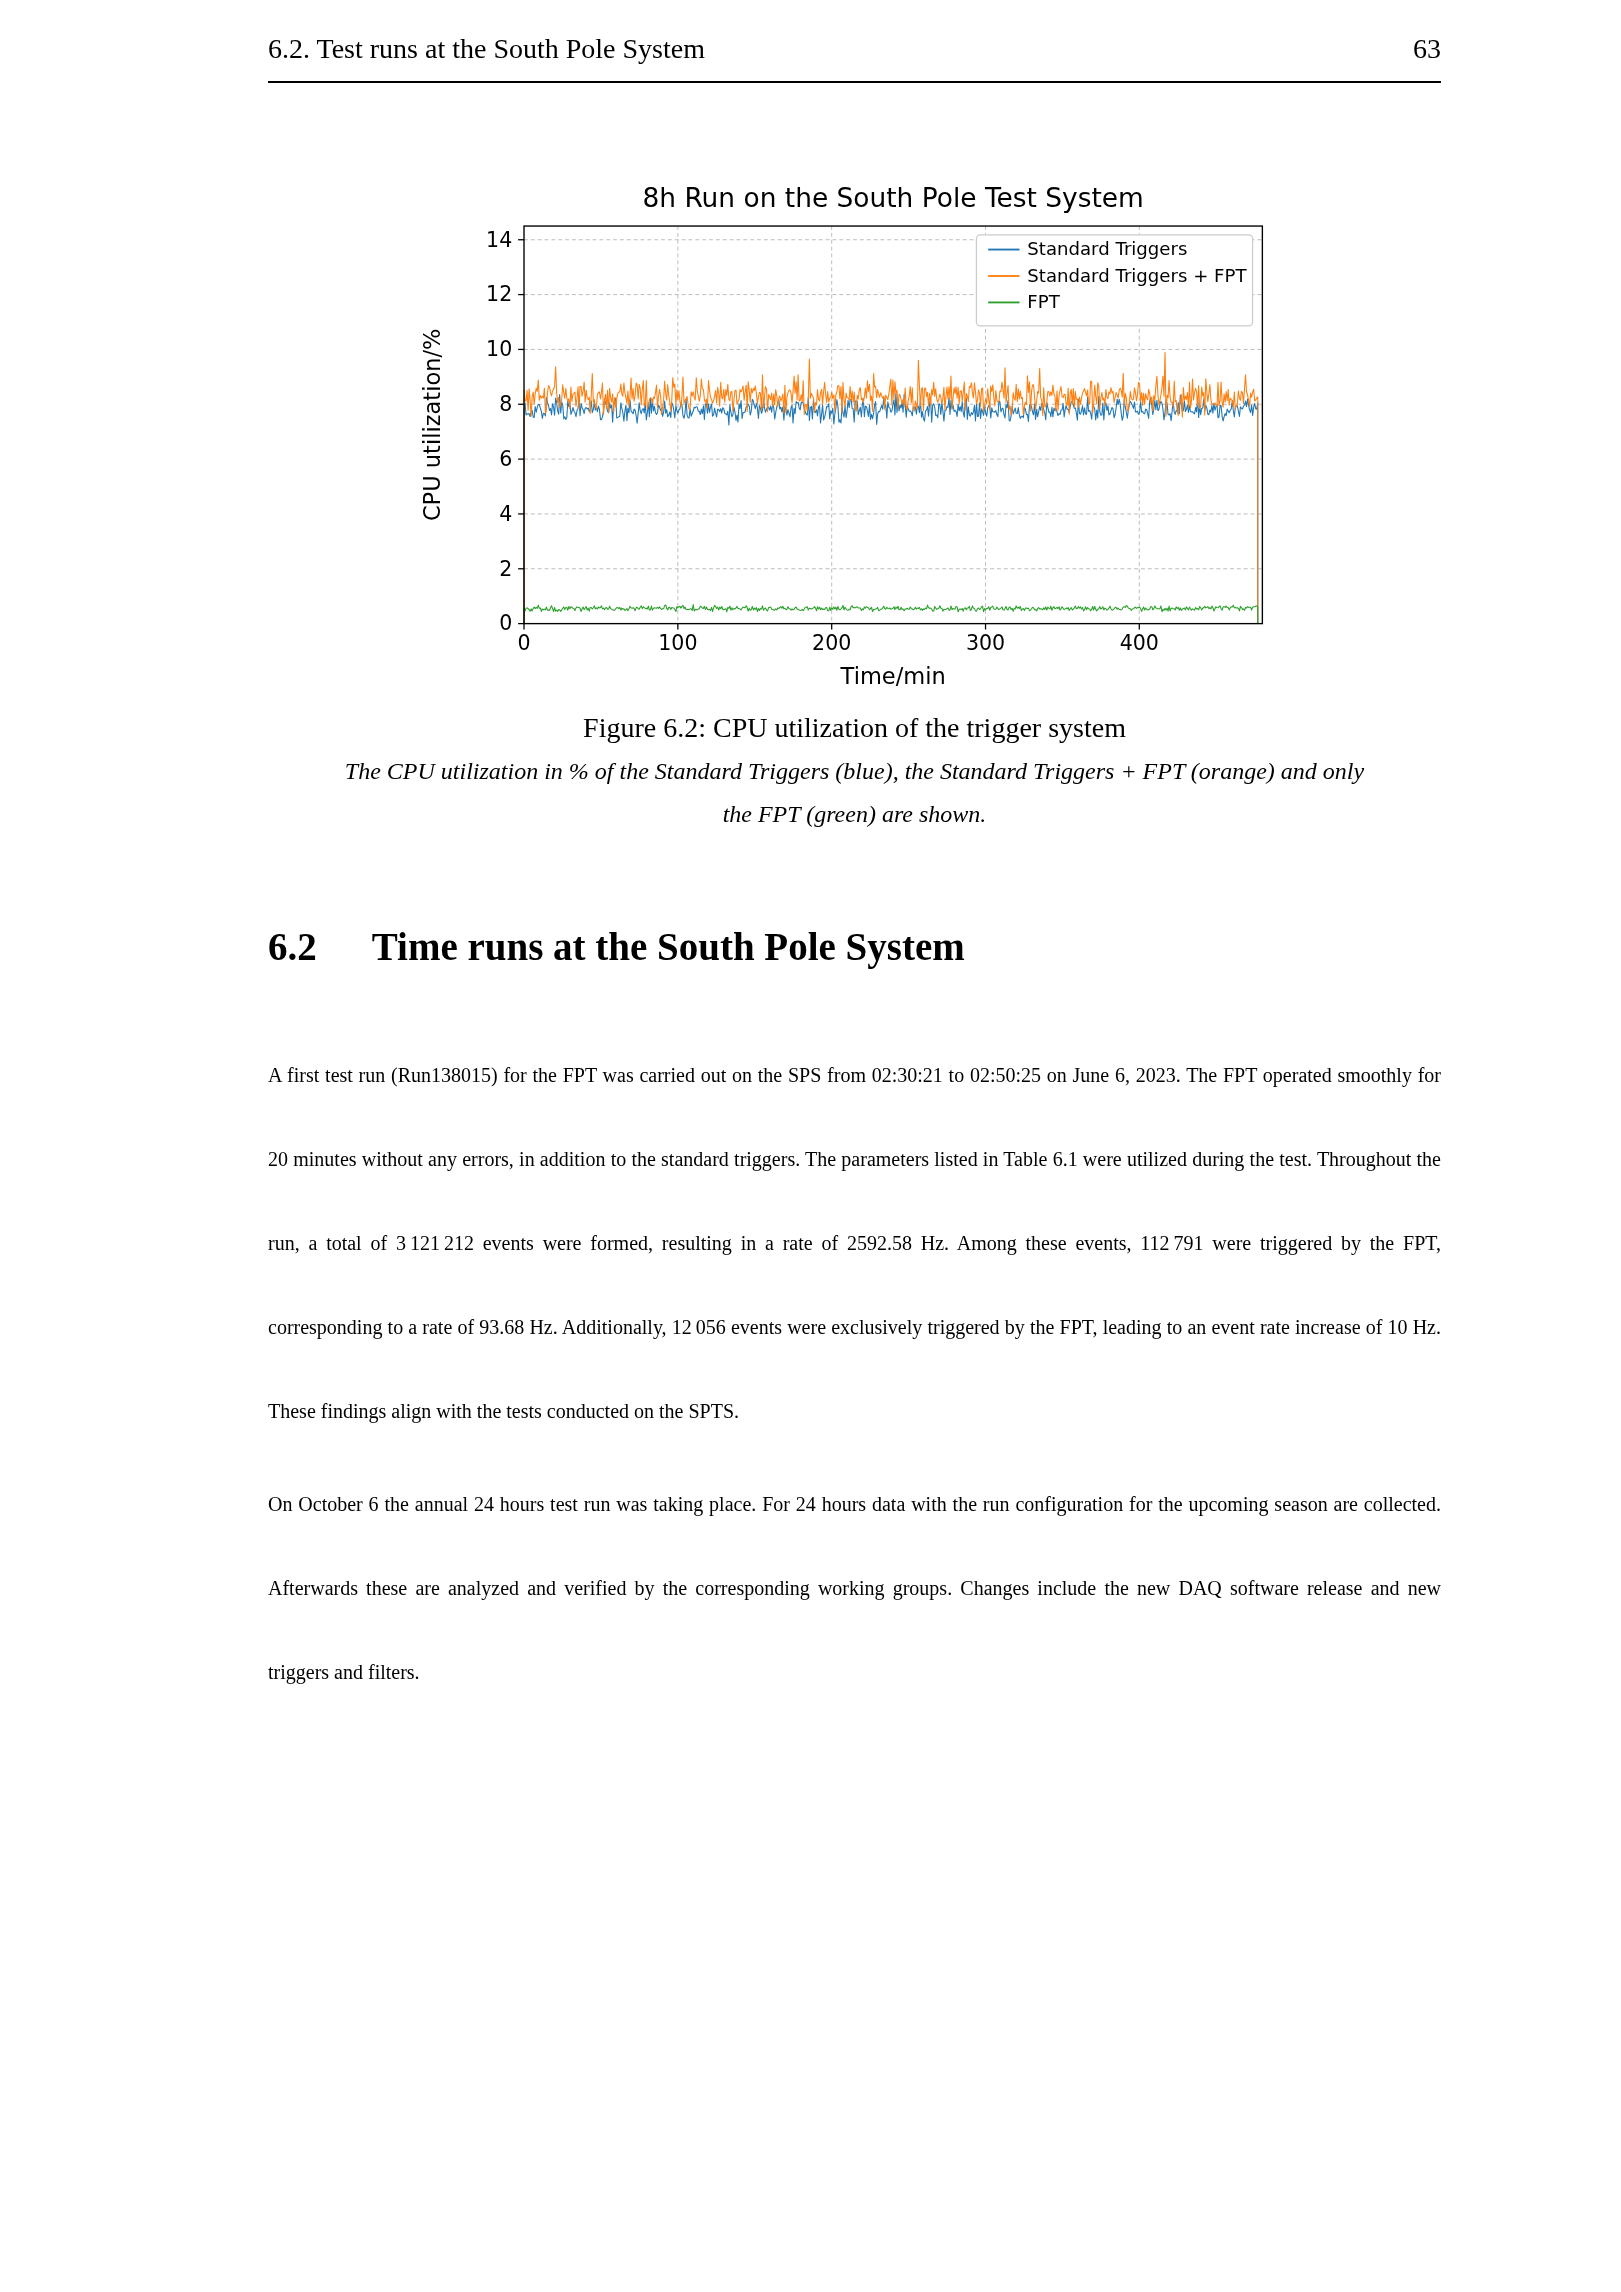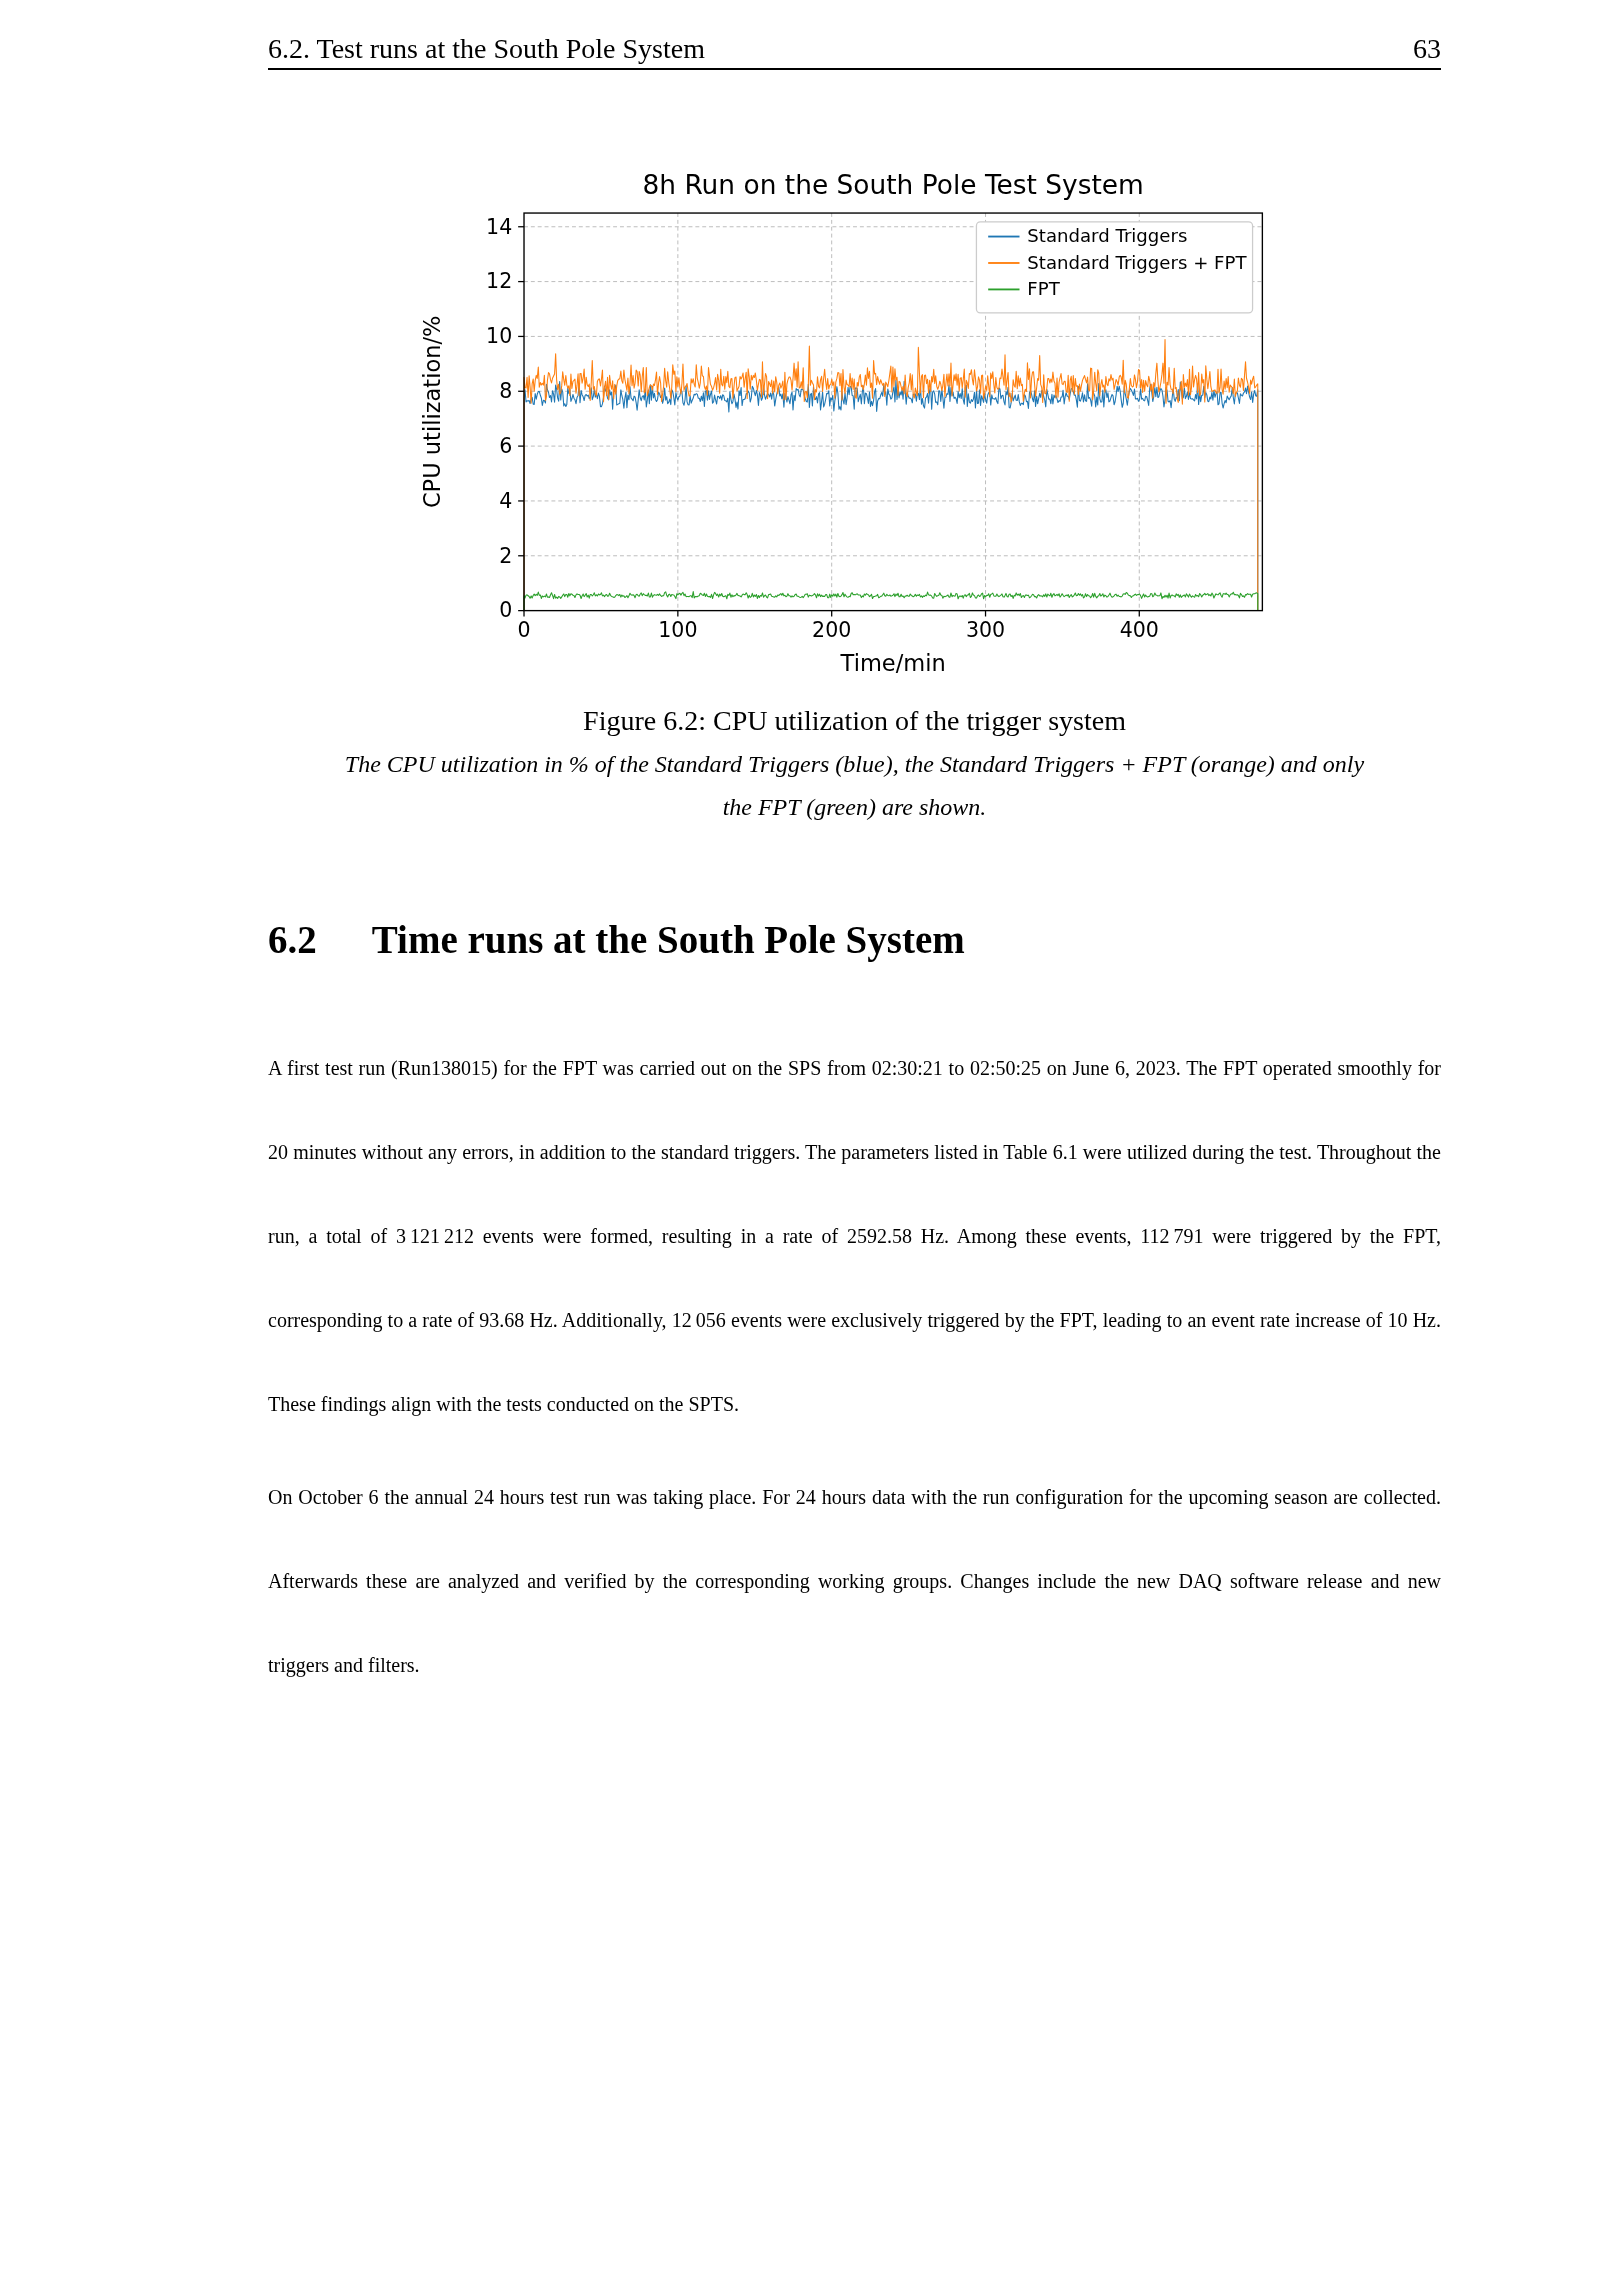--- a/index.html
+++ b/index.html
@@ -9,27 +9,27 @@
     font-family: "Liberation Serif", serif;
     overflow: hidden;
   }
   .page {
     width: 100%; height: 100%;
     padding: 0 180px 0 268px;
     box-sizing: border-box;
   }
   .running-header {
     display: flex; justify-content: space-between; align-items: baseline;
-    padding-top: 33px; padding-bottom: 3px;
+    padding-top: 33px; padding-bottom: 16px;
     border-bottom: 2px solid #000;
     font-size: 28px;
   }
   .figure { margin-top: 98px; text-align: center; }
   .chart svg { display: inline-block; }
-  .cap-title { font-size: 28px; margin-top: 14px; }
+  .cap-title { font-size: 28px; margin-top: 8px; }
   .cap-detail {
     font-size: 24px; font-style: italic;
     max-width: 1039px; margin: 5.9px auto 0; line-height: 43px;
   }
   .intro { font-size: 28px; line-height: 65px; margin: 71px 0 0; text-align: left; }
   .section-heading {
     display: flex; margin: 88px 0 63px;
     font-size: 39px; font-weight: bold; line-height: 46px;
   }
   .sec-num { margin-right: 55px; }

